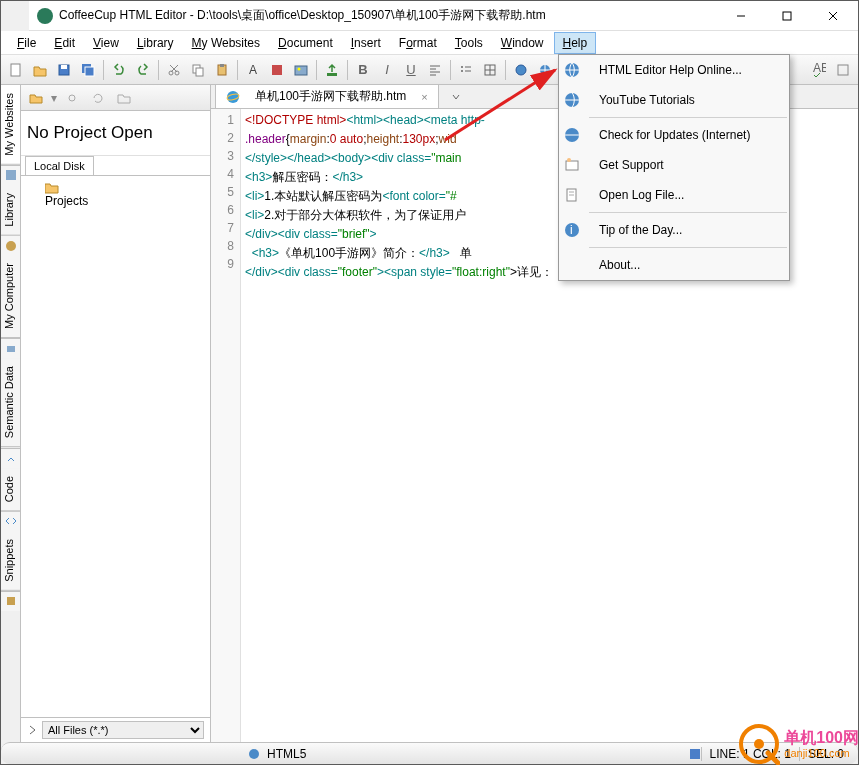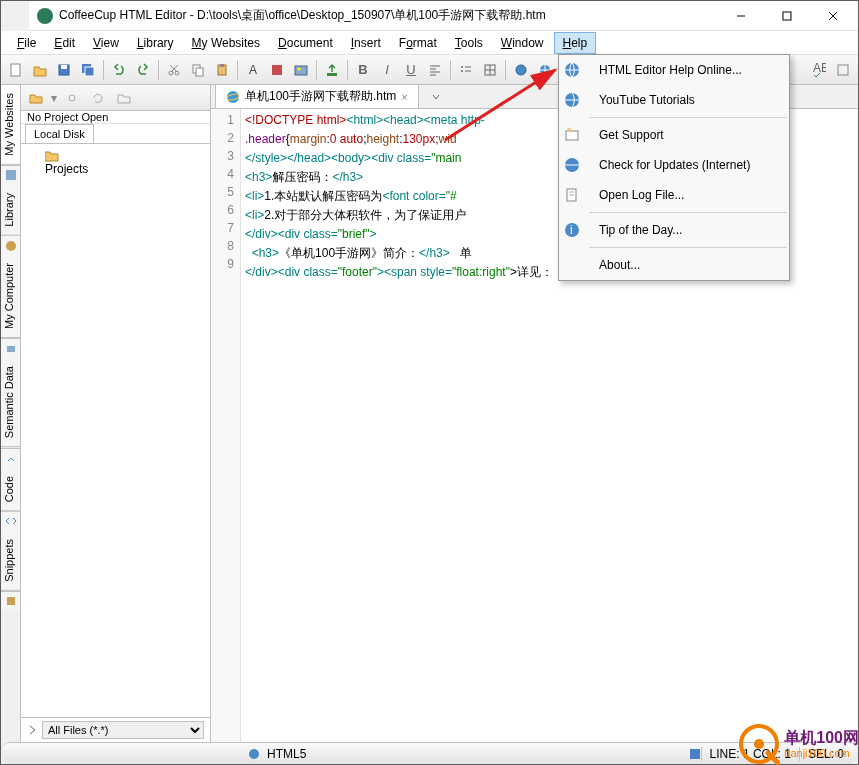--- a/index.html
+++ b/index.html
@@ -16,29 +16,29 @@
 .toolbar { height:30px; background:linear-gradient(#fafafa,#e8e8e8); display:flex; align-items:center; padding:0 4px; border-bottom:1px solid #c0c0c0; gap:2px; }
 .tbtn { width:22px; height:22px; display:flex; align-items:center; justify-content:center; border:1px solid transparent; }
 .tsep { width:1px; height:20px; background:#c0c0c0; margin:0 2px; }
 .mainrow { flex:1; display:flex; overflow:hidden; }
 .sidetabs { width:20px; background:#f0f0f0; display:flex; flex-direction:column; border-right:1px solid #c0c0c0; }
 .sidetab { writing-mode:vertical-rl; transform:rotate(180deg); padding:8px 2px; font-size:11px; text-align:center; border-top:1px solid #c0c0c0; background:#f5f5f5; cursor:default; }
 .sidetab.active { background:#fff; }
 .sidetab.icon { writing-mode:horizontal-tb; transform:none; height:20px; padding:2px; display:flex; align-items:center; justify-content:center; }
 .sidepanel { width:190px; background:#fff; border-right:1px solid #c0c0c0; display:flex; flex-direction:column; }
 .sp-toolbar { height:26px; background:linear-gradient(#fafafa,#e8e8e8); border-bottom:1px solid #c0c0c0; display:flex; align-items:center; padding:0 4px; gap:4px; }
-.sp-header { padding:0 6px; font-size:11px; border-bottom:1px solid #e0e0e0; }
+.sp-header { padding:12px 6px; font-size:17px; border-bottom:1px solid #e0e0e0; }
 .sp-tab { padding:3px 8px; background:#fff; border:1px solid #c0c0c0; border-bottom:none; font-size:11px; display:inline-block; margin-left:4px; }
 .sp-tree { flex:1; padding:4px; font-size:11px; border-top:1px solid #c0c0c0; }
 .sp-tree-item { padding:2px 4px 2px 20px; }
 .sp-filter { padding:3px 6px; border-top:1px solid #c0c0c0; display:flex; align-items:center; }
 .sp-filter select { font-size:11px; width:100%; border:1px solid #c0c0c0; padding:1px; }
 .editor-area { flex:1; display:flex; flex-direction:column; background:#fff; }
 .doctabs { height:24px; background:#f0f0f0; display:flex; align-items:flex-end; padding:0 4px; border-bottom:1px solid #c0c0c0; }
-.doctab { padding:3px 10px; background:#fff; border:1px solid #c0c0c0; border-bottom:none; font-size:11px; display:flex; align-items:center; gap:5px; }
+.doctab { padding:3px 10px; background:#fff; border:1px solid #c0c0c0; border-bottom:none; font-size:11px; display:flex; align-items:center; gap:15px; }
 .doctab .ie { width:14px; height:14px; display:inline-block; }
 .doctab .x { color:#888; font-size:11px; }
 .editor-body { flex:1; display:flex; overflow:hidden; position:relative; }
 .gutter { width:30px; background:#f8f8f8; border-right:1px solid #e0e0e0; text-align:right; padding:2px 6px 0 0; color:#888; font-family:Consolas,monospace; font-size:13px; line-height:18px; }
 .code { flex:1; padding:2px 4px 0 4px; font-family:Consolas,"Courier New",monospace; font-size:13px; line-height:18px; white-space:pre; color:#000; overflow:hidden; }
 .c-red{color:#b00000;} .c-green{color:#008000;} .c-teal{color:#008080;} .c-purple{color:#800080;} .c-brown{color:#8b4513;}
 .statusbar { height:22px; background:linear-gradient(#fafafa,#e4e4e4); border-top:1px solid #c0c0c0; display:flex; align-items:center; padding:0 6px; font-size:11px;border-radius:9px; }
 .statusbar .grow{flex:1;}
 .statusbar .cell{padding:0 8px; border-left:1px solid #c0c0c0;}
 .helpmenu { position:absolute; left:558px; top:54px; width:232px; background:#f8f8f8; border:1px solid #999; box-shadow:3px 3px 6px rgba(0,0,0,0.25); z-index:100; }
@@ -395,34 +395,34 @@
           <circle cx="8" cy="8" r="7" fill="#4a8ac8"></circle>
           <path d="M1 8h14M8 1c3 3 3 11 0 14" fill="none" stroke="#fff"></path>
         </svg>
       </span>
       <span>YouTube Tutorials</span>
     </div>
   <div class="msep"></div>
   <div class="mi">
       <span class="micon">
         <svg width="16" height="16">
+          <circle cx="8" cy="8" r="7" fill="#4a8ac8"></circle>
+          <path d="M1 8h14" fill="none" stroke="#fff"></path>
+        </svg>
+      </span>
+      <span>Check for Updates (Internet)</span>
+    </div>
+  <div class="mi">
+      <span class="micon">
+        <svg width="16" height="16">
           <rect x="2" y="4" width="12" height="9" fill="#fff" stroke="#888"></rect>
           <circle cx="5" cy="3" r="2" fill="#f8c080"></circle>
         </svg>
       </span>
       <span>Get Support</span>
-    </div>
-  <div class="mi">
-      <span class="micon">
-        <svg width="16" height="16">
-          <circle cx="8" cy="8" r="7" fill="#4a8ac8"></circle>
-          <path d="M1 8h14" fill="none" stroke="#fff"></path>
-        </svg>
-      </span>
-      <span>Check for Updates (Internet)</span>
     </div>
   <div class="mi">
       <span class="micon">
         <svg width="16" height="16">
           <rect x="3" y="2" width="9" height="12" fill="#fff" stroke="#888"></rect>
           <line x1="5" y1="5" x2="10" y2="5" stroke="#aaa"></line>
           <line x1="5" y1="8" x2="10" y2="8" stroke="#aaa"></line>
         </svg>
       </span>
       <span>Open Log File...</span>
@@ -453,16 +453,16 @@
   <line x1="10" y1="80" x2="120" y2="10" stroke="#e02020" stroke-width="3" marker-end="url(#ah)"></line>
 </svg>
 
 <div class="watermark">
   <svg width="42" height="42">
       <circle cx="21" cy="21" r="18" fill="none" stroke="#f08000" stroke-width="4"></circle>
       <circle cx="21" cy="21" r="5" fill="#f08000"></circle>
       <line x1="30" y1="30" x2="40" y2="40" stroke="#f08000" stroke-width="5" stroke-linecap="round"></line>
     </svg>
   <div style="line-height:1.1">
-    <div style="color:#701a75;font-size:16px;font-weight:bold">单机100网</div>
+    <div style="color:#ec4899;font-size:16px;font-weight:bold">单机100网</div>
     <div style="color:#f08000;font-size:11px">danji100.com</div>
   </div>
 </div>
 
 </body></html>

